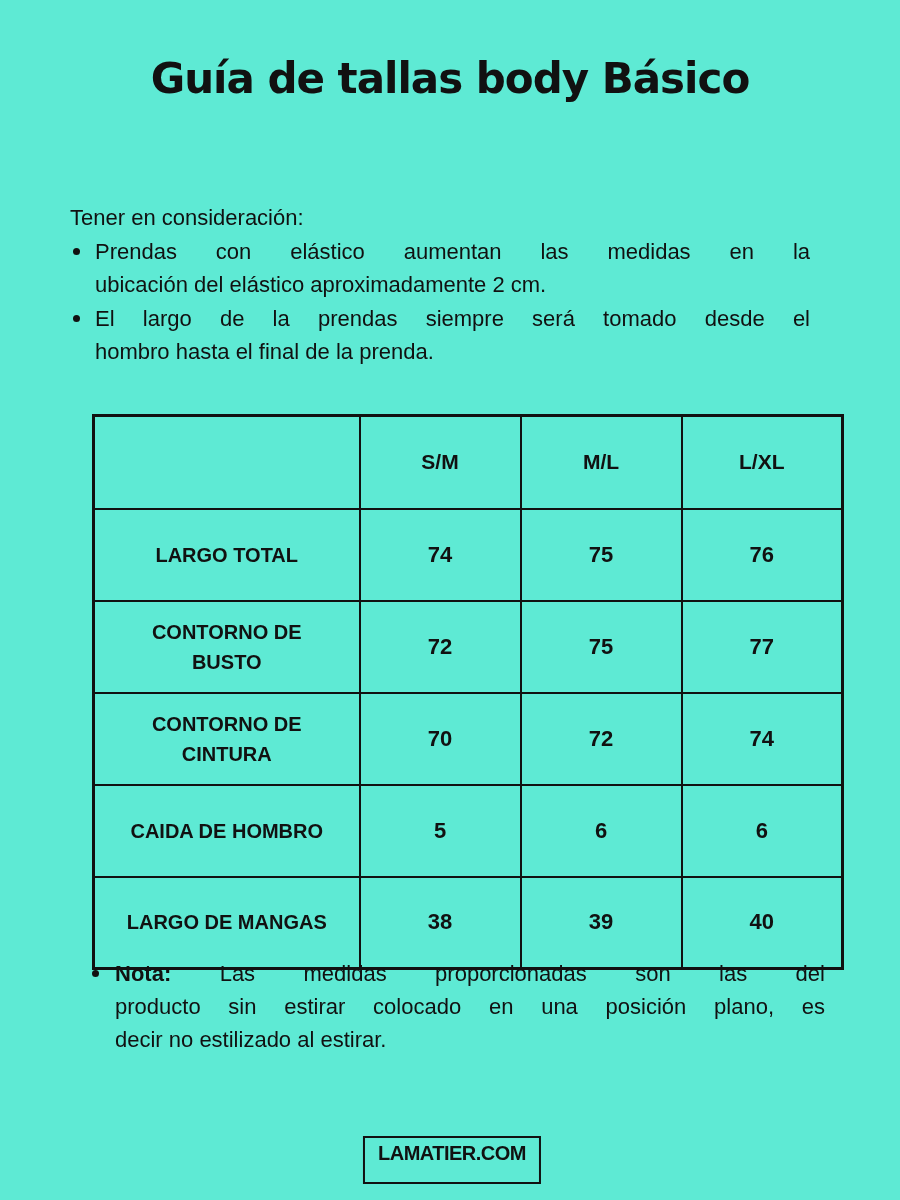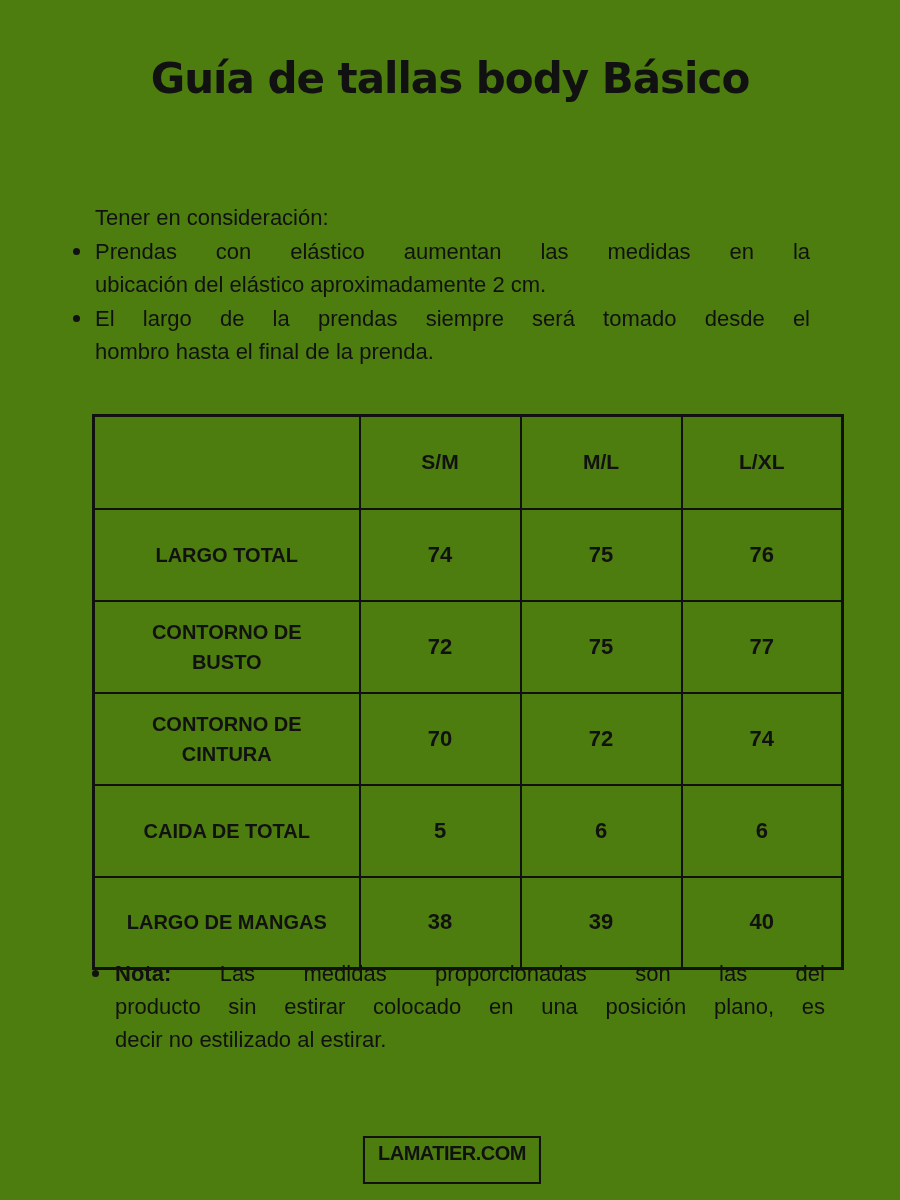--- a/index.html
+++ b/index.html
@@ -1,20 +1,20 @@
 <!DOCTYPE html>
 <html><head>
 <meta charset="utf-8">
 <style>
   html, body { margin: 0; padding: 0; }
   .page {
     position: relative;
     width: 900px;
     height: 1200px;
-    background: #4d7c0f;
+    background: #5eead4;
     color: #111111;
     font-family: "Liberation Sans", sans-serif;
     overflow: hidden;
   }
 
   
   .title {
     position: absolute;
     top: 50px;
     left: 0;
@@ -29,21 +29,21 @@
 
   
   .intro {
     position: absolute;
     left: 70px;
     top: 201px;
     width: 740px;
     font-size: 22px;
     line-height: 33.5px;
   }
-  .intro-heading { margin-left: 25px; }
+  .intro-heading { }
   .bullet-item { display: flex; }
   .bullet-marker { width: 25px; flex: none; position: relative; }
   .bullet-marker::before {
     content: "";
     position: absolute;
     left: 3px;
     top: 13px;
     width: 7px;
     height: 7px;
     border-radius: 50%;
@@ -176,21 +176,21 @@
         <td class="cell-value">77</td>
       </tr>
       <tr class="data-row">
         <td class="row-label">CONTORNO DE
 CINTURA</td>
         <td class="cell-value">70</td>
         <td class="cell-value">72</td>
         <td class="cell-value">74</td>
       </tr>
       <tr class="data-row">
-        <td class="row-label">CAIDA DE TOTAL</td>
+        <td class="row-label">CAIDA DE HOMBRO</td>
         <td class="cell-value">5</td>
         <td class="cell-value">6</td>
         <td class="cell-value">6</td>
       </tr>
       <tr class="data-row">
         <td class="row-label">LARGO DE MANGAS</td>
         <td class="cell-value">38</td>
         <td class="cell-value">39</td>
         <td class="cell-value">40</td>
       </tr>

